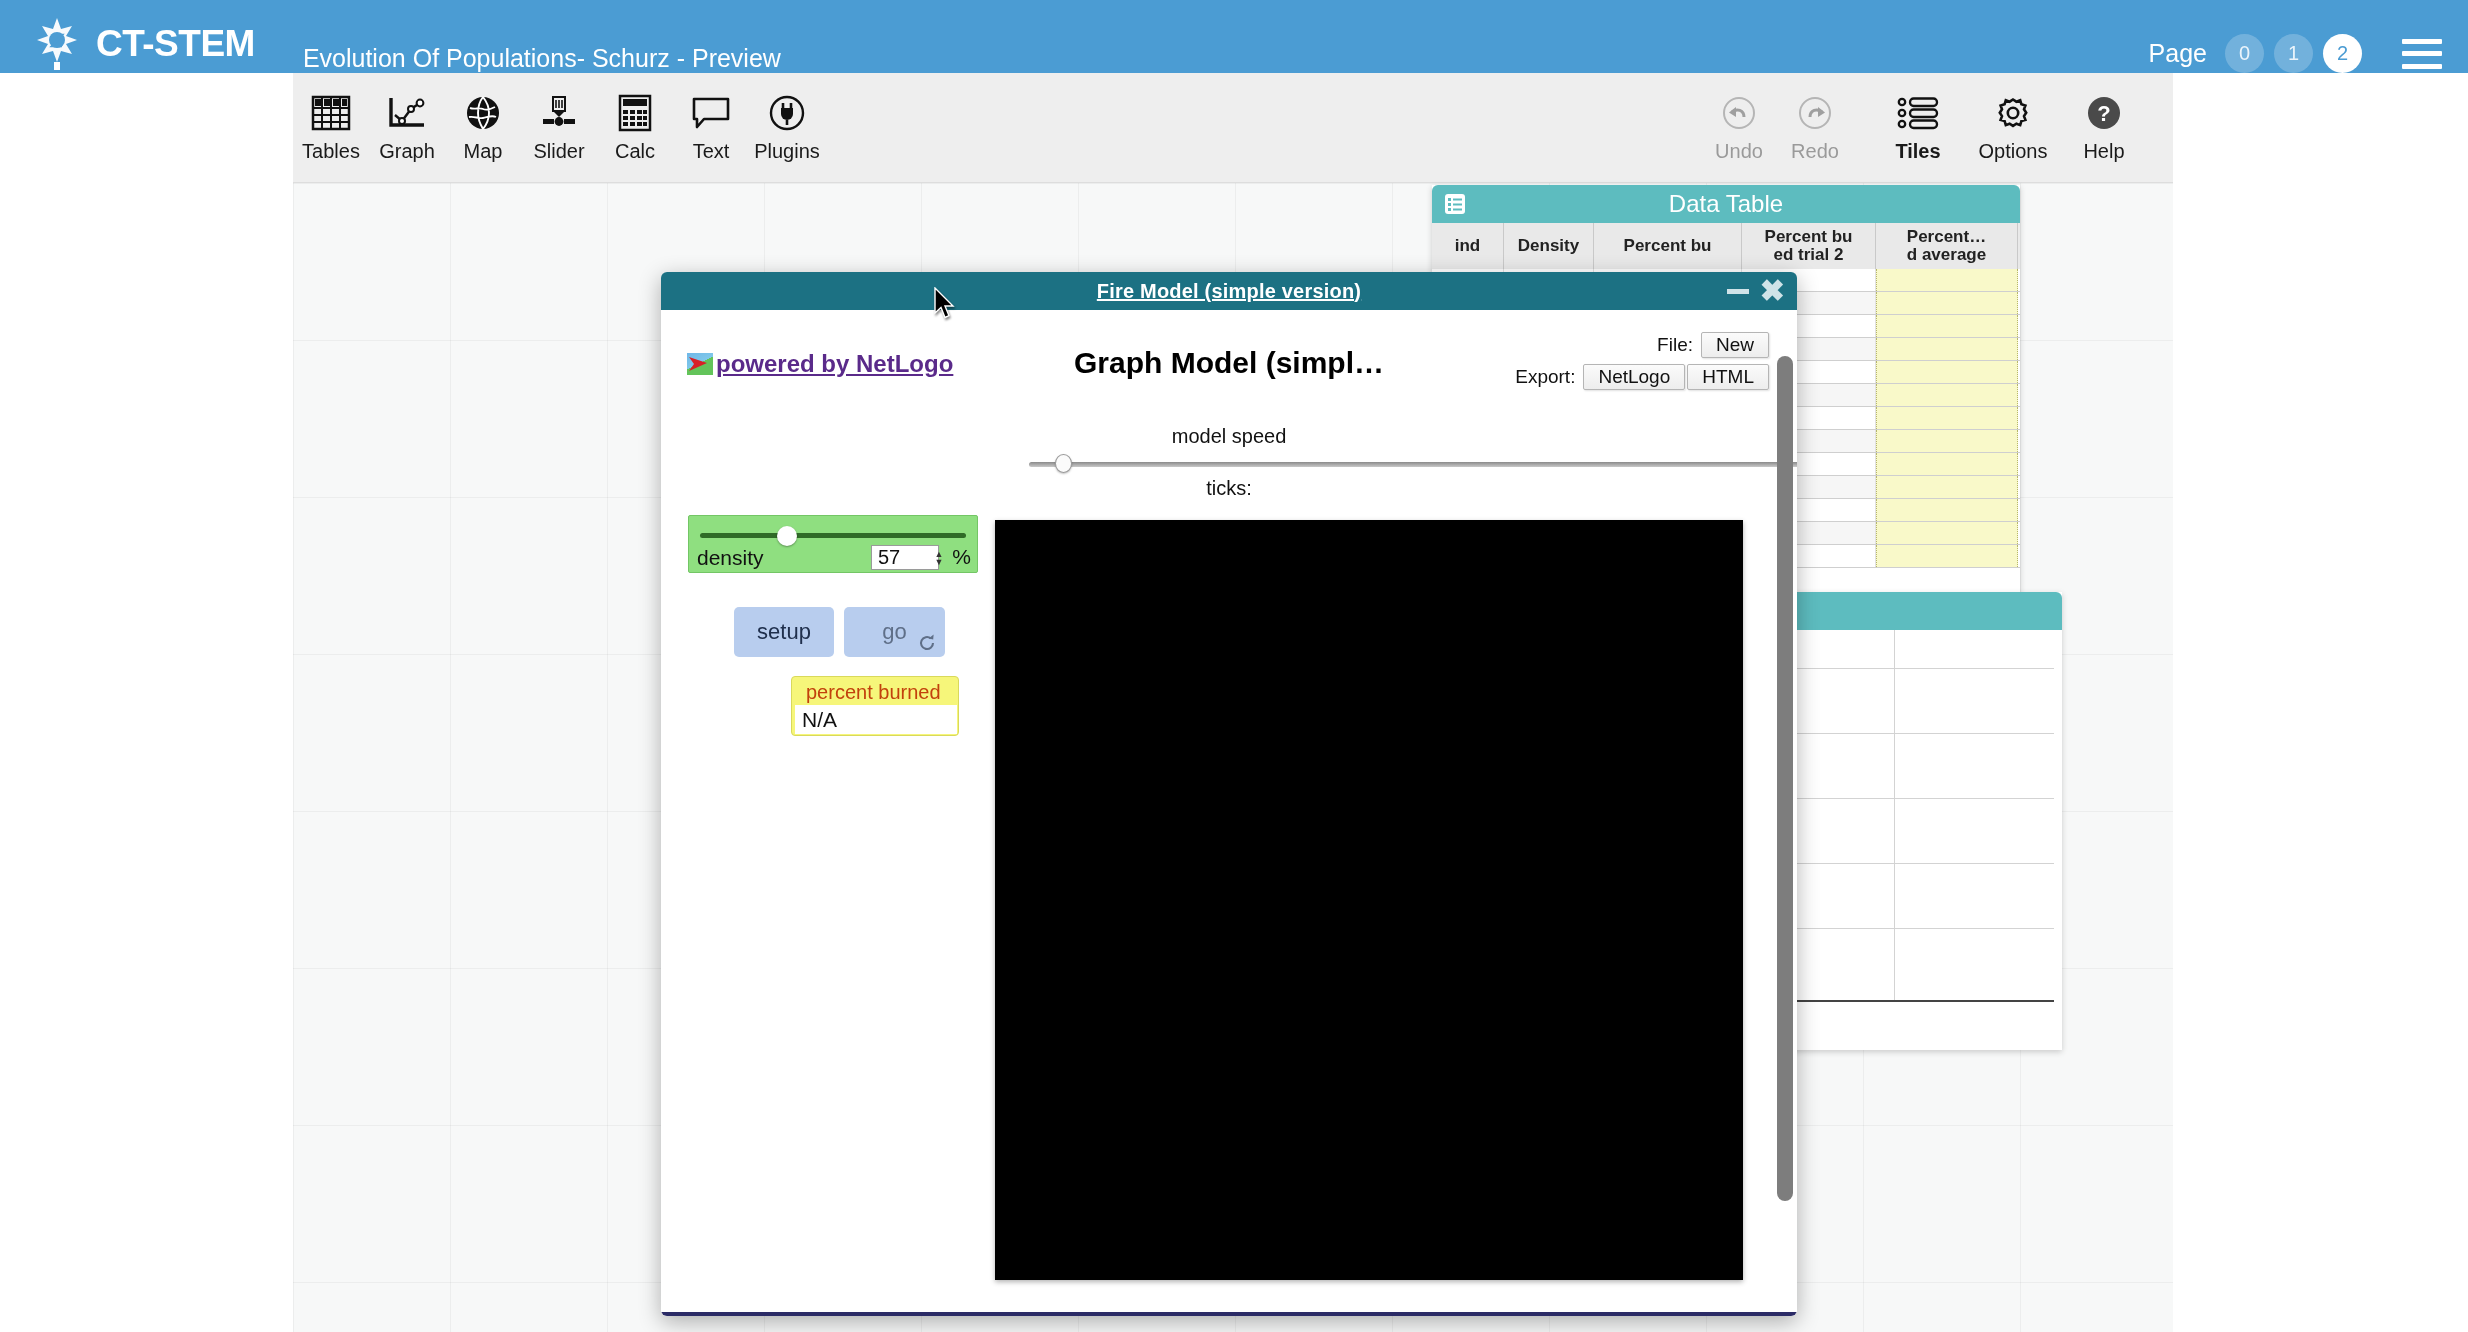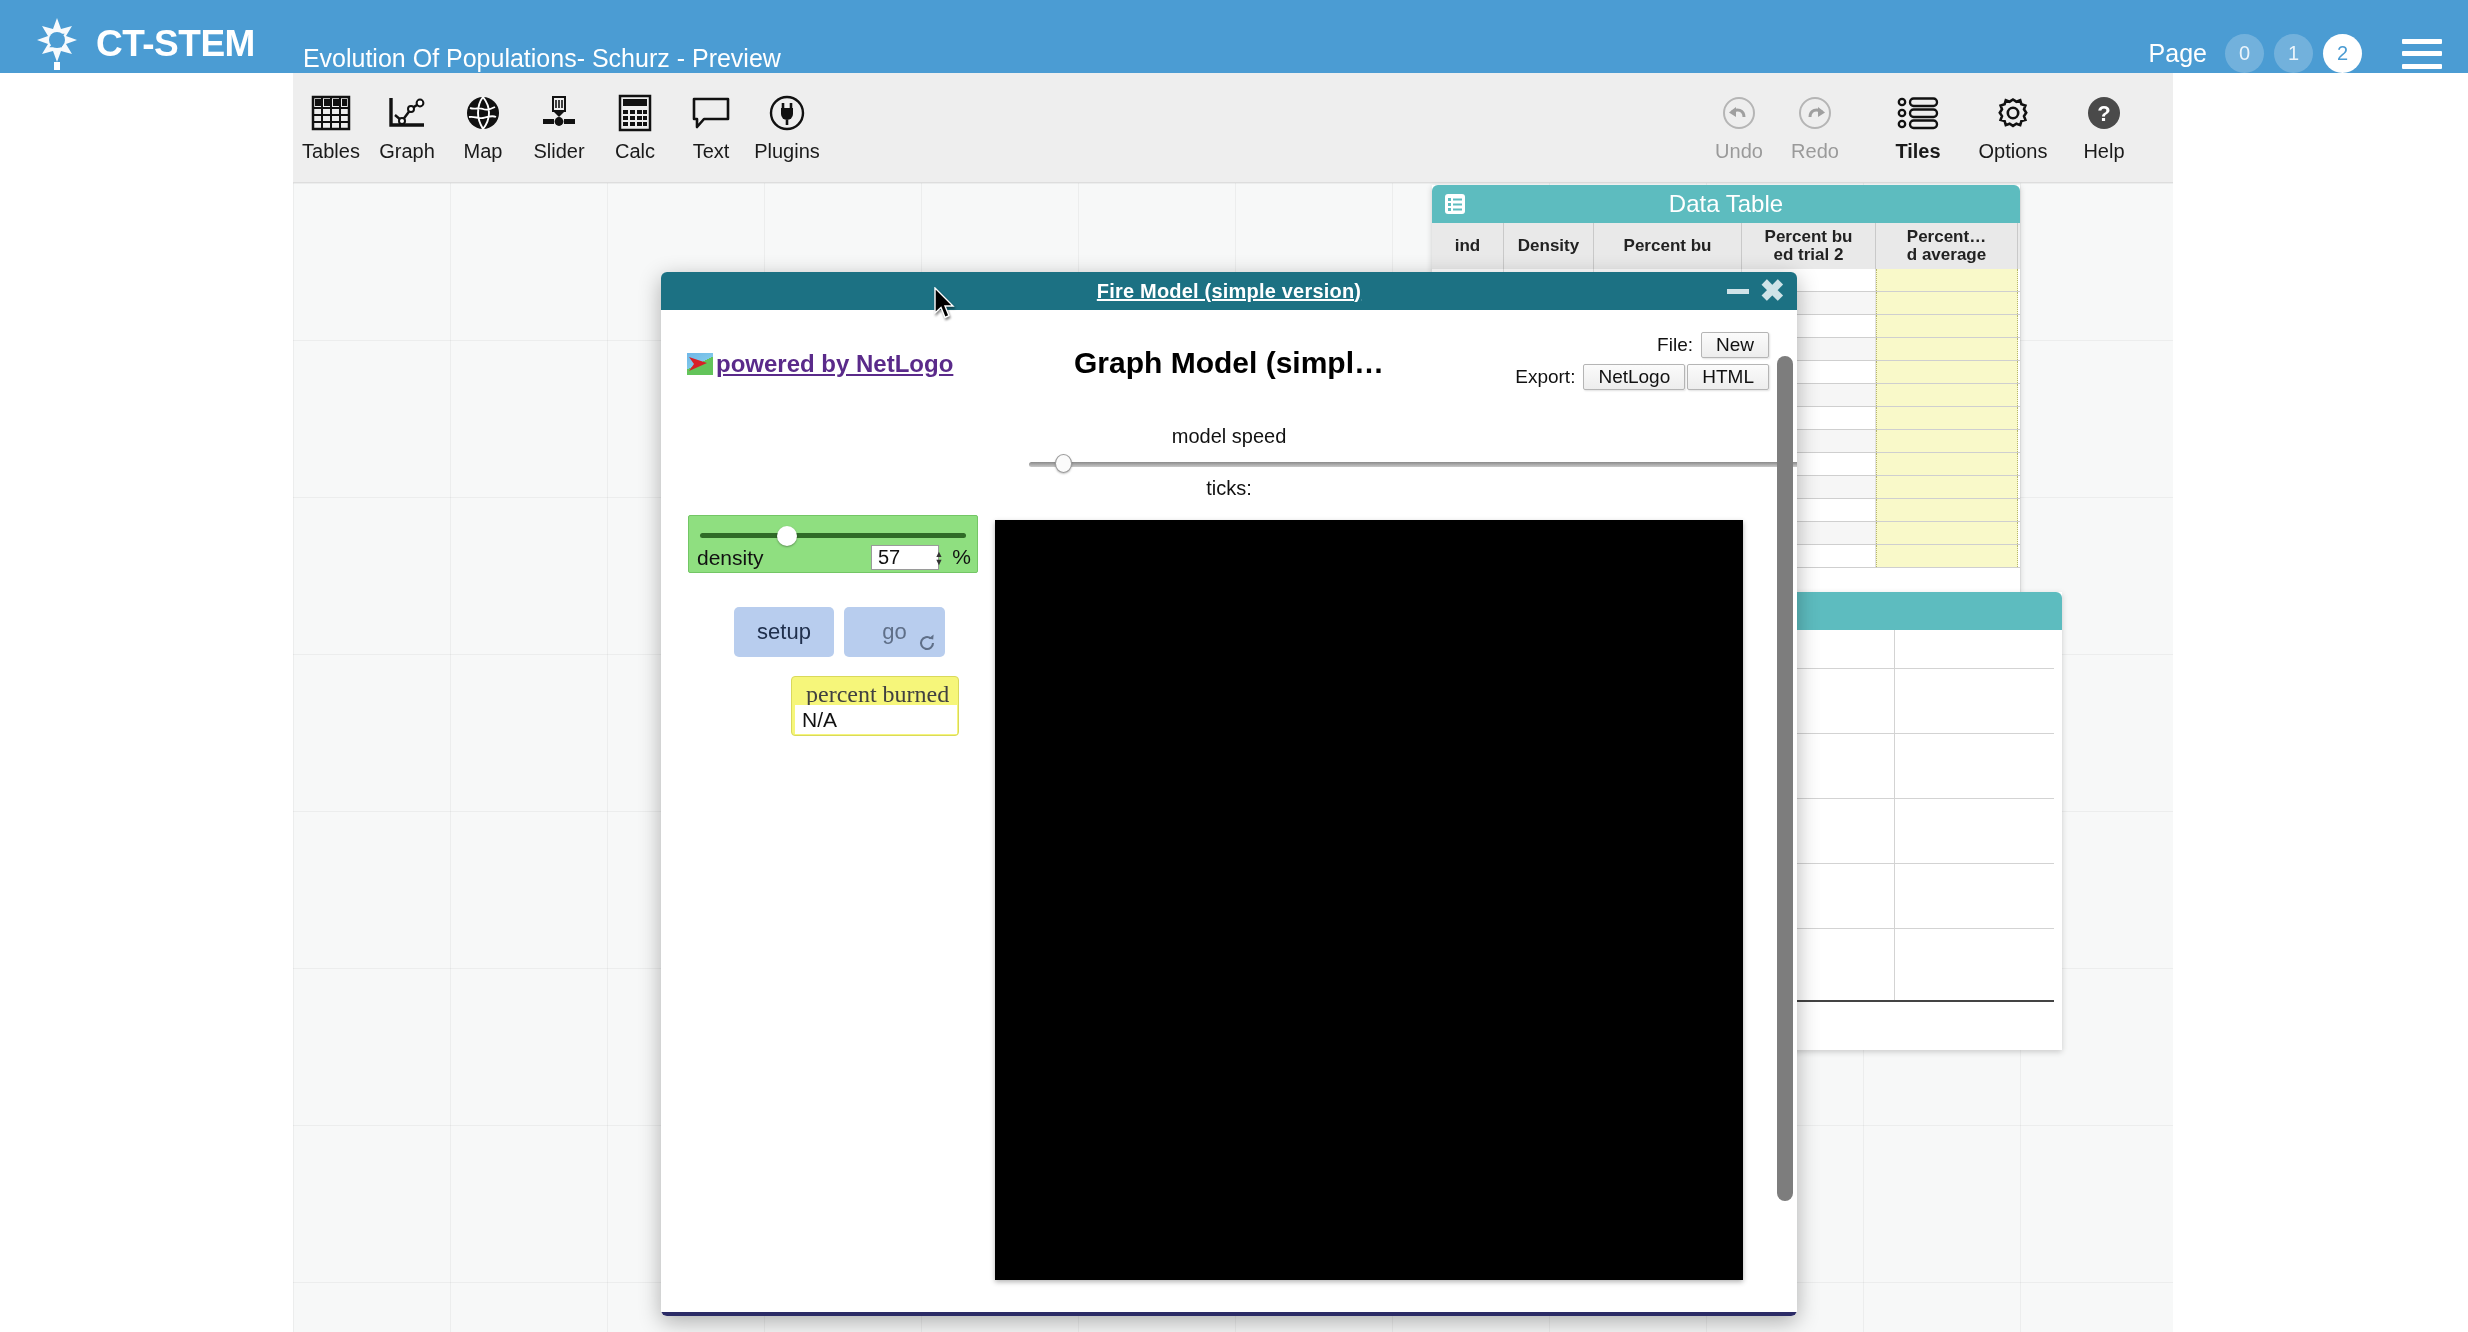--- a/index.html
+++ b/index.html
@@ -266,21 +266,21 @@
     width: 20px; height: 20px;
   }
 
   #nl-monitor {
     position: absolute; left: 130px; top: 366px;
     width: 168px; height: 60px;
     background: #f6f67a; border: 1px solid #d9d95b; border-radius: 4px;
   }
   #nl-monitor-label {
     position: absolute; left: 14px; top: 4px;
-    font-size: 24px; color: #404040; white-space: nowrap; font-family: Liberation Serif, serif;
+    font-size: 20px; color: #c2410c; white-space: nowrap;
   }
   #nl-monitor-value {
     position: absolute; left: 3px; top: 28px;
     width: 162px; height: 29px; background: #ffffff;
     display: flex; align-items: center; padding-left: 7px;
     font-size: 21px; color: #111;
   }
 
   #nl-world {
     position: absolute; left: 334px; top: 210px;

